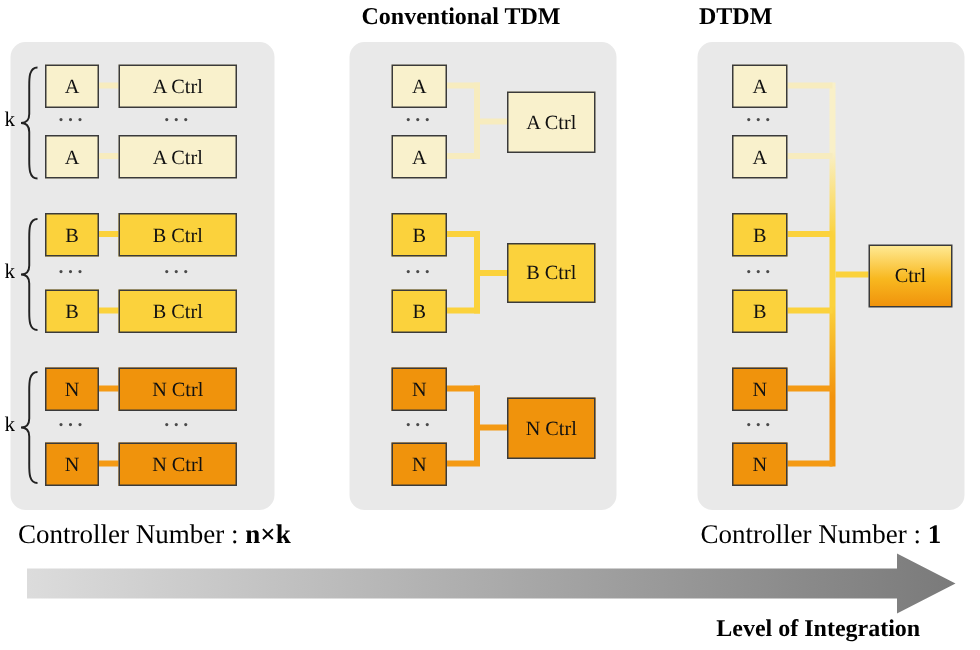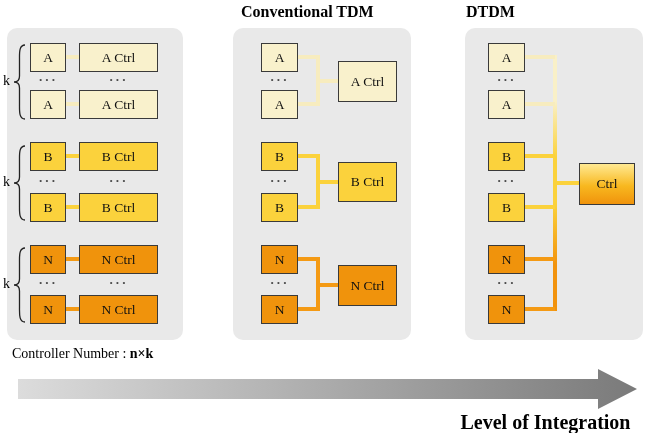--- a/index.html
+++ b/index.html
@@ -18,24 +18,24 @@
   .hline{height:4px;}
   .vline{width:4px;}
   .c-cream{background:#F7ECBF;}
   .c-yellow{background:#FBD23C;}
   .c-orange{background:#F49A14;}
   .bus{background:linear-gradient(180deg,#F9F0C8 0%,#F9F0C8 18%,#FBD23C 40%,#FBD23C 58%,#F2930D 82%,#F2930D 100%);}
   .dots{position:absolute;height:16px;line-height:14px;text-align:center;color:#4a4a4a;
         font-size:13px;font-weight:bold;letter-spacing:2px;}
   .k-label{position:absolute;width:13px;height:16px;text-align:center;font-size:14px;color:#000;}
   .brace{position:absolute;width:13px;height:76px;}
-  .count{position:absolute;top:346px;margin:0;font-size:14px;color:#000;white-space:nowrap;text-align:center;}
+  .count{position:absolute;top:346px;margin:0;font-size:18px;color:#000;white-space:nowrap;text-align:center;}
   .count b{font-weight:bold;}
   .arrow-label{position:absolute;top:411px;left:458px;width:175px;margin:0;text-align:center;
-               font-size:20px;font-weight:bold;color:#000;}
+               font-size:16px;font-weight:bold;color:#000;}
   .arrow-svg{position:absolute;left:0;top:0;}
 </style>
 </head>
 <body>
 
 <div class="canvas">
 
   <div class="panel-bg" style="left:7px;width:176px"></div>
 
   <span class="k-label" style="left:0;top:73px">k</span>
@@ -127,20 +127,21 @@
   <div class="box fill-cream" style="left:488px;top:90px;width:37px">A</div>
   <div class="box fill-yellow" style="left:488px;top:142px;width:37px">B</div>
   <div class="dots" style="left:488px;top:174px;width:37px">···</div>
   <div class="box fill-yellow" style="left:488px;top:193px;width:37px">B</div>
   <div class="box fill-orange" style="left:488px;top:245px;width:37px">N</div>
   <div class="dots" style="left:488px;top:276px;width:37px">···</div>
   <div class="box fill-orange" style="left:488px;top:295px;width:37px">N</div>
 
   <div class="box grad-ctrl" style="left:579px;top:163px;width:56px">Ctrl</div>
 
+  <p class="count" style="left:467px"><span>Controller Number : </span><b>1</b></p>
 
   <svg class="arrow-svg" width="653" height="433" viewBox="0 0 653 433">
     <defs>
       <linearGradient id="arrowGrad" x1="0" y1="0" x2="1" y2="0">
         <stop offset="0" stop-color="#DCDCDC"></stop>
         <stop offset="1" stop-color="#7A7A7A"></stop>
       </linearGradient>
     </defs>
     <polygon points="18,379 598,379 598,369 637,389 598,409 598,399 18,399" fill="url(#arrowGrad)"></polygon>
   </svg>

